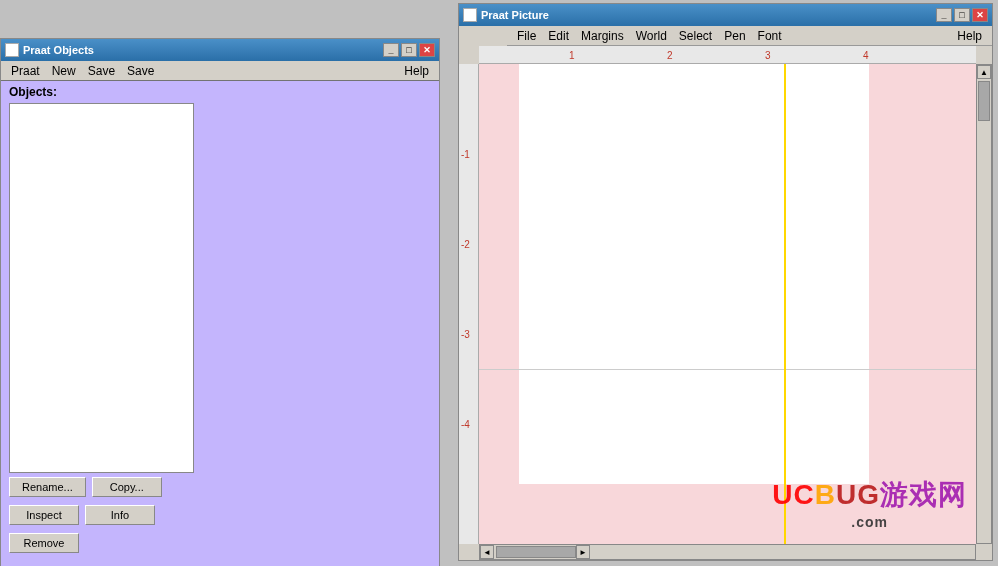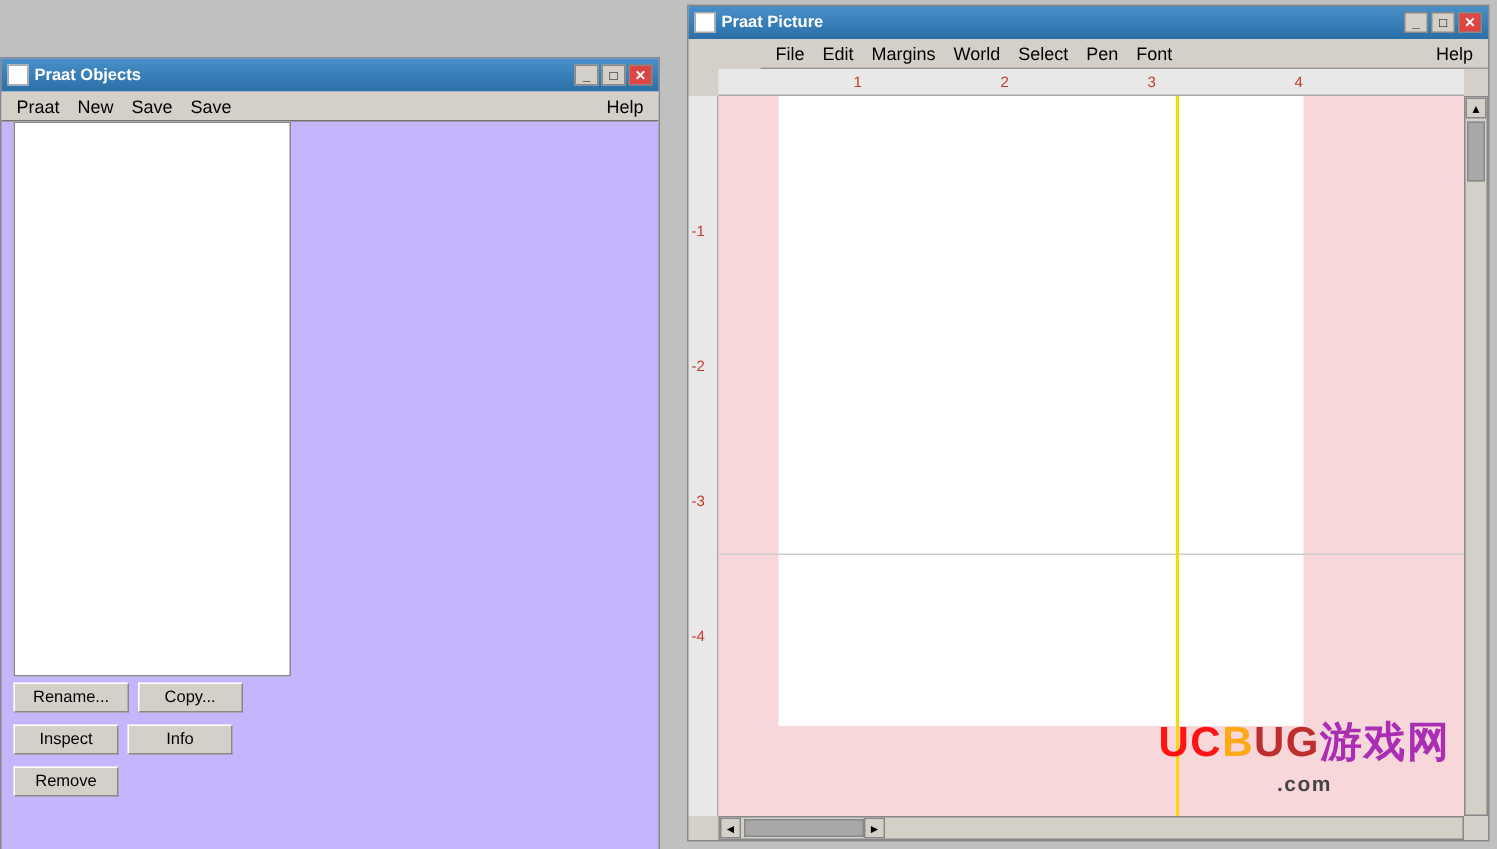--- a/index.html
+++ b/index.html
@@ -324,20 +324,21 @@
   </div>
 
   <div class="win-menubar">
     <span class="menu-item">Praat</span>
     <span class="menu-item">New</span>
     <span class="menu-item">Save</span>
     <span class="menu-item">Save</span>
     <span class="menu-item help">Help</span>
   </div>
 
+  <div class="objects-label">Objects:</div>
 
   <div class="objects-list"></div>
 
   <div class="button-row">
     <button class="win-button">Rename...</button>
     <button class="win-button">Copy...</button>
   </div>
   <div class="button-row">
     <button class="win-button">Inspect</button>
     <button class="win-button">Info</button>

